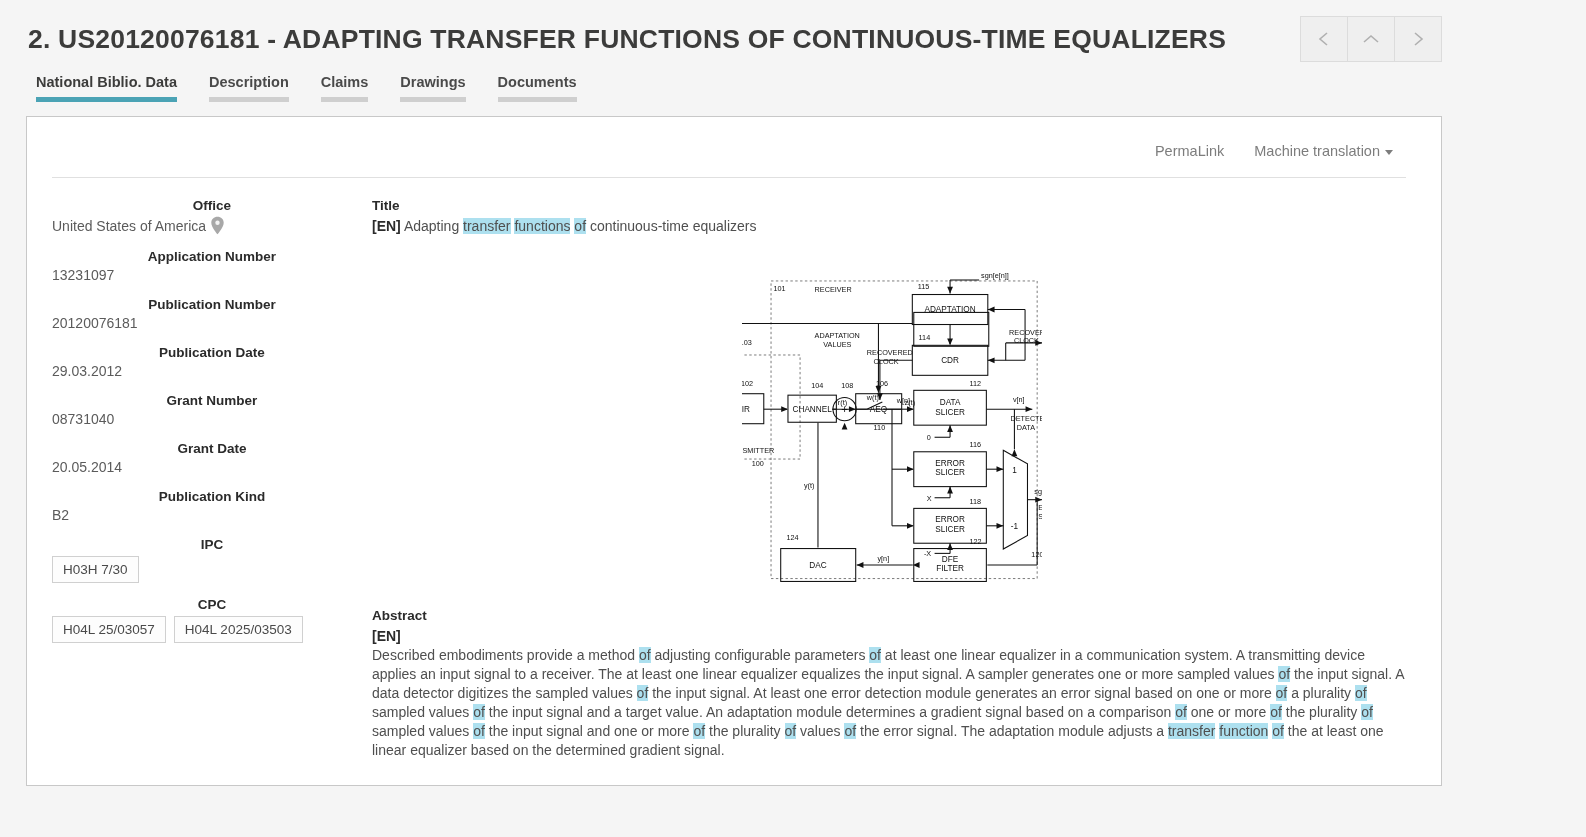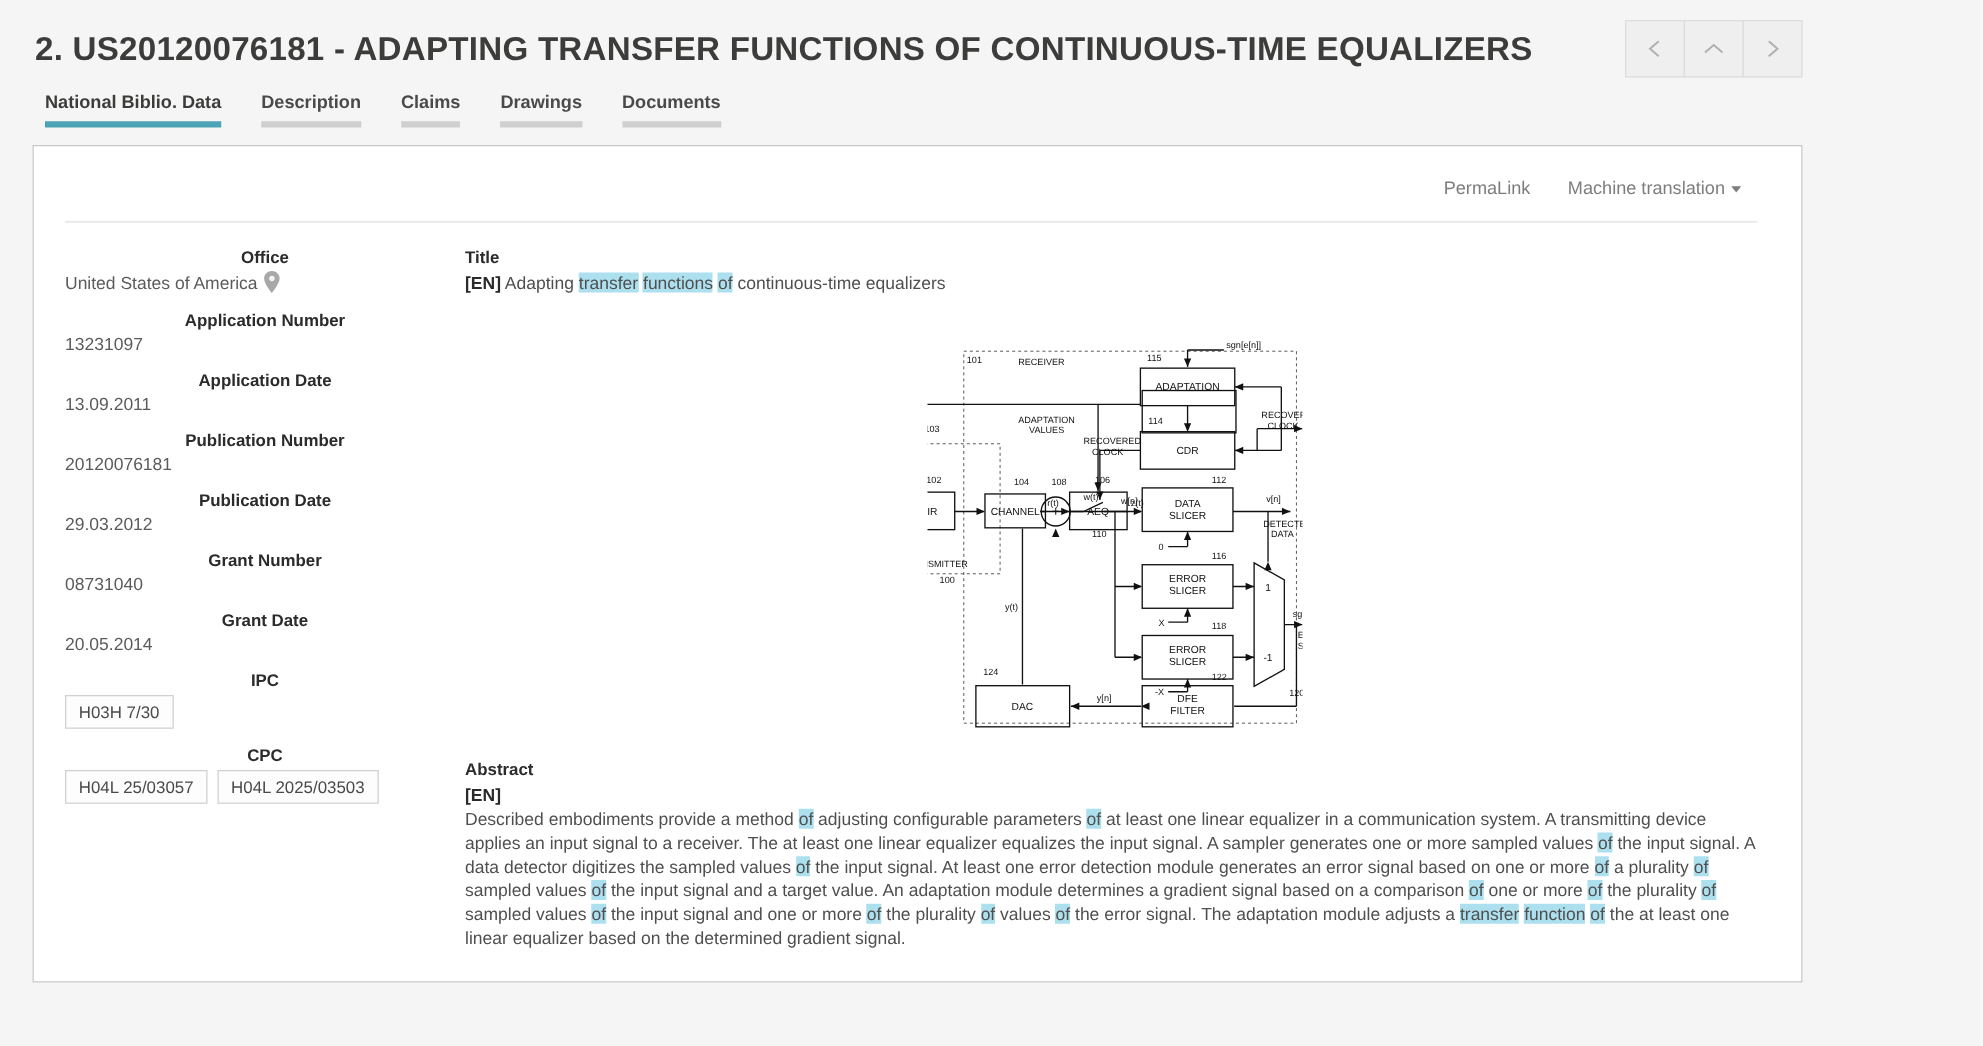--- a/index.html
+++ b/index.html
@@ -257,24 +257,20 @@
                 </svg>
             </span>
           </div>
         </div>
 
         <div class="field">
           <div class="field-label">Application Number</div>
           <div class="field-value">13231097</div>
         </div>
 
-        <div class="field">
-          <div class="field-label">Application Date</div>
-          <div class="field-value">13.09.2011</div>
-        </div>
 
         <div class="field">
           <div class="field-label">Publication Number</div>
           <div class="field-value">20120076181</div>
         </div>
 
         <div class="field">
           <div class="field-label">Publication Date</div>
           <div class="field-value">29.03.2012</div>
         </div>
@@ -282,20 +278,24 @@
         <div class="field">
           <div class="field-label">Grant Number</div>
           <div class="field-value">08731040</div>
         </div>
 
         <div class="field">
           <div class="field-label">Grant Date</div>
           <div class="field-value">20.05.2014</div>
         </div>
 
+        <div class="field">
+          <div class="field-label">Publication Kind</div>
+          <div class="field-value">B2</div>
+        </div>
 
         <div class="field">
           <div class="field-label">IPC</div>
           <div class="tag-row">
             <span class="tag">H03H 7/30</span>
           </div>
         </div>
 
         <div class="field">
           <div class="field-label">CPC</div>

